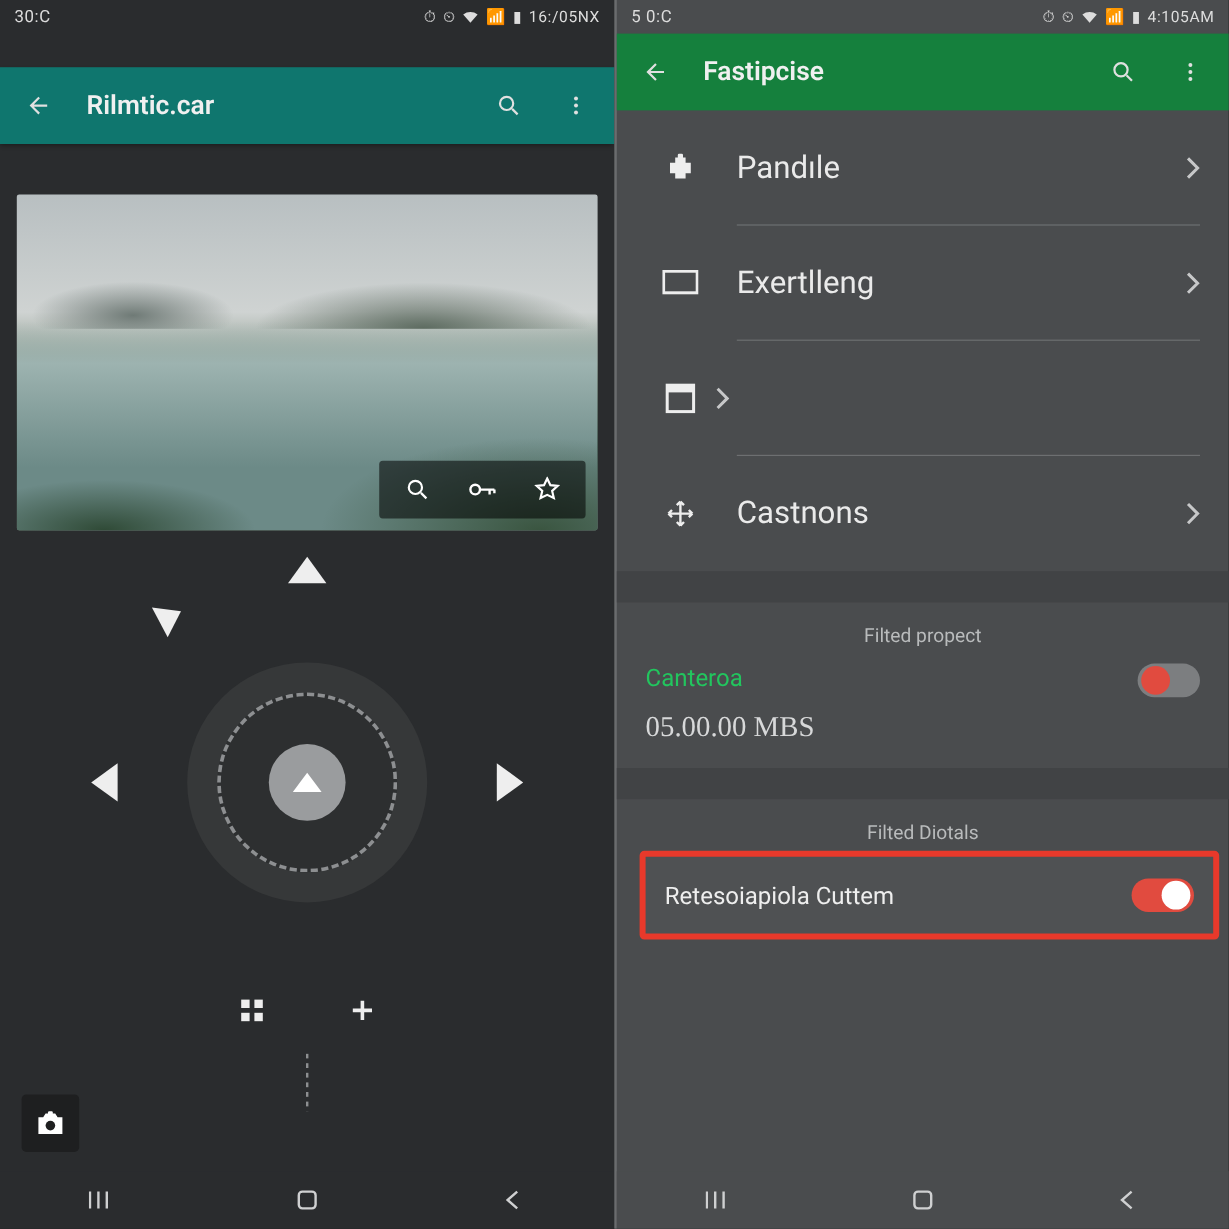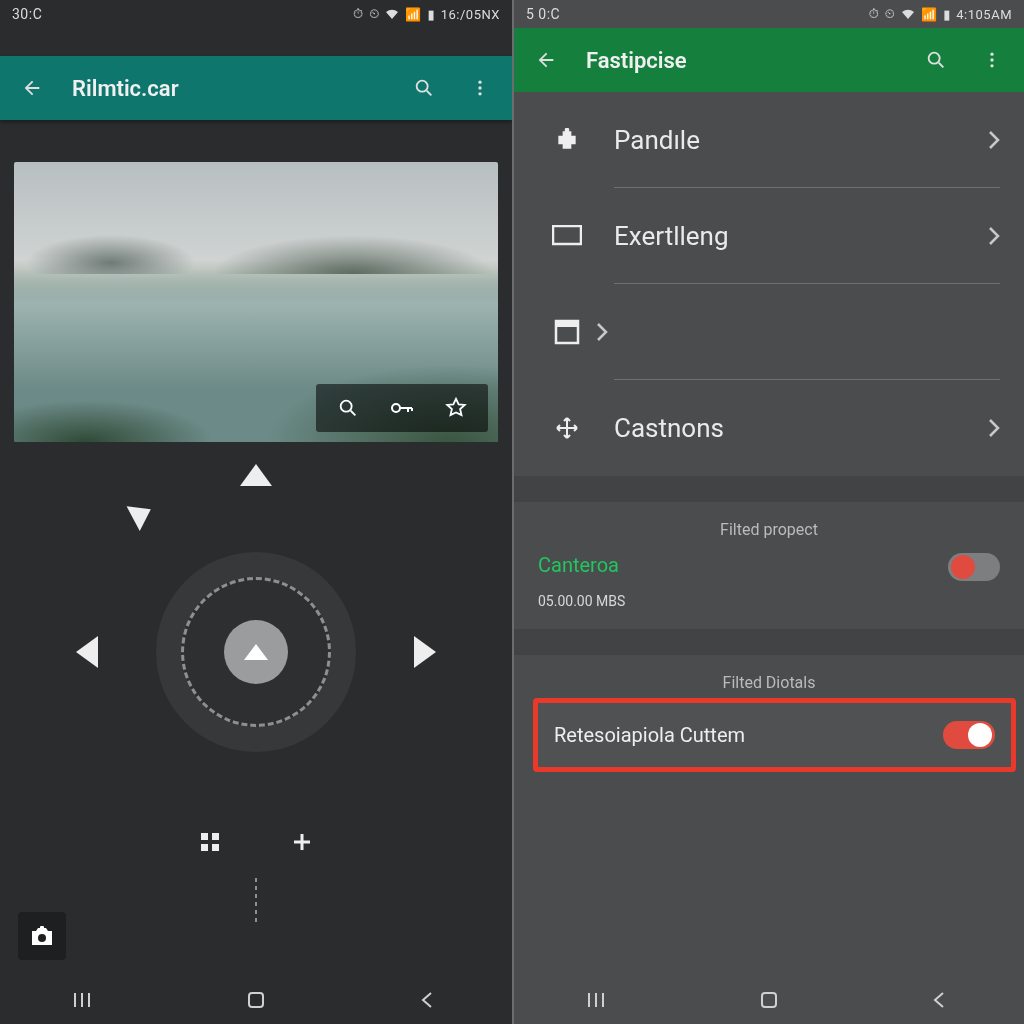--- a/index.html
+++ b/index.html
@@ -175,21 +175,21 @@
     padding:18px 24px 6px 24px;
     color:#b9bbbc; font-size:16px;text-align:center;
   }
   .pref-row{
     display:flex; justify-content:space-between;
     padding:8px 24px;
     color:#22c55e;
   }
   .pref-row .label{ font-size:20px;}
   .sub{
-    padding:4px 24px 20px 24px; color:#d7d8d9; font-size:14px;
+    padding:4px 24px 20px 24px; color:#d7d8d9; font-size:24px;font-family:Liberation Serif, serif;
   }
 
   
   .toggle{
     width:52px; height:28px; border-radius:14px;
     background:#7c7e80; position:relative; cursor:pointer;
   }
   .toggle .knob{
     position:absolute; top:2px; width:24px; height:24px; border-radius:50%;
   }

